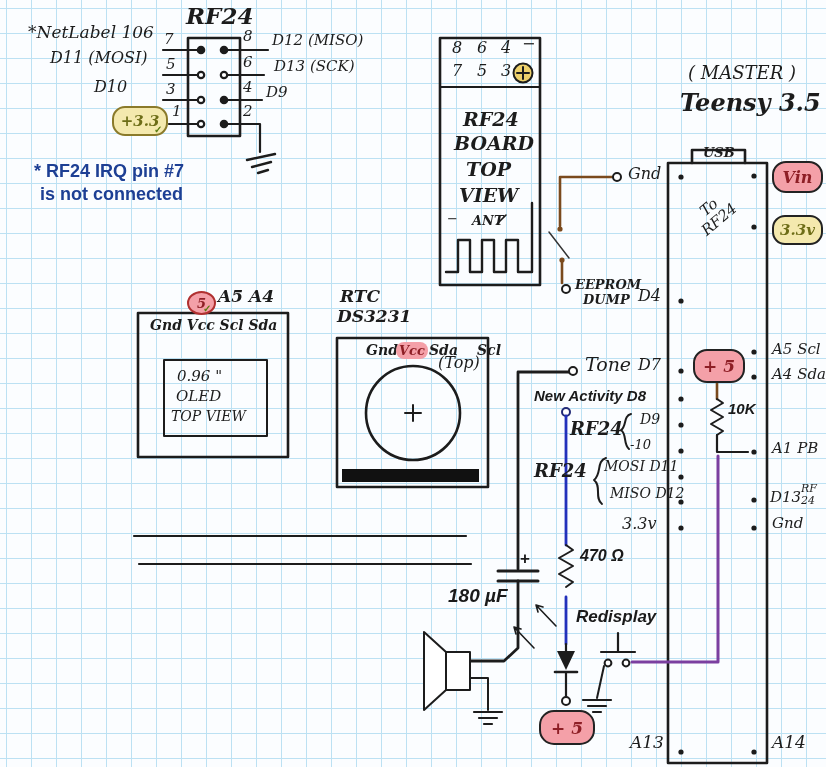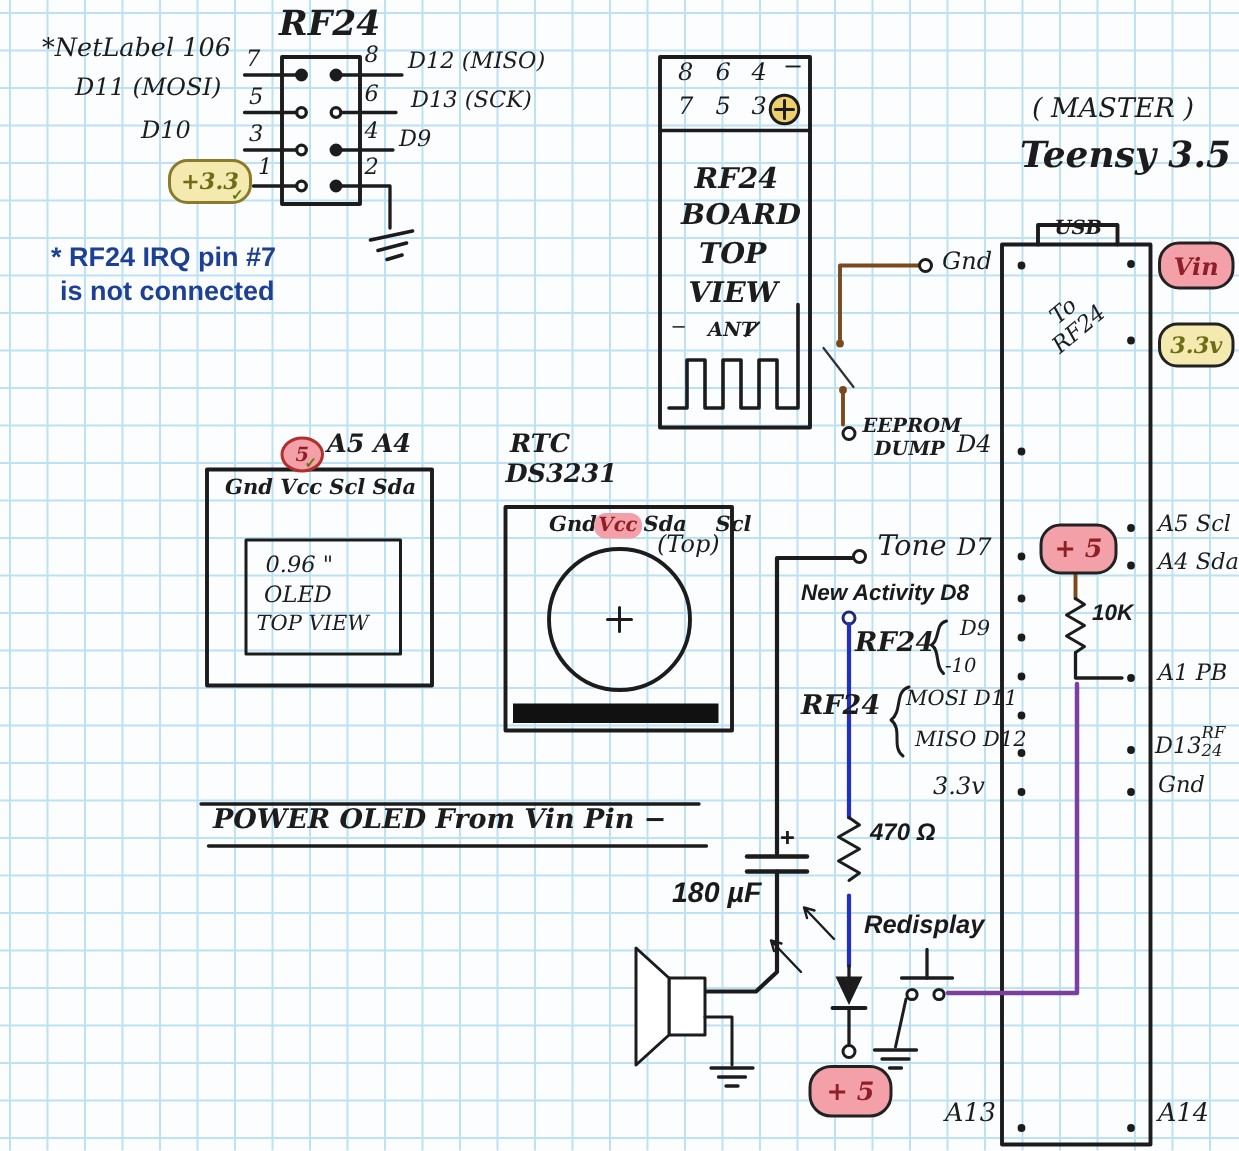--- a/index.html
+++ b/index.html
@@ -279,21 +279,20 @@
   <div class="lbl hw hwb" style="left:340px;top:288px;font-size:17px;">RTC</div>
   <div class="lbl hw hwb" style="left:337px;top:308px;font-size:17px;">DS3231</div>
   <div class="lbl hw" style="left:438px;top:308px;font-size:16px;margin-top:47px;">(Top)</div>
   <div class="lbl hw hwb" style="left:366px;top:343px;font-size:14px;">Gnd</div>
   <div class="lbl" style="left:396px;top:342px;">
     <span class="pill hw hwb" style="font-size:13px;height:17px;">Vcc</span>
   </div>
   <div class="lbl hw hwb" style="left:429px;top:343px;font-size:14px;">Sda</div>
   <div class="lbl hw hwb" style="left:461px;top:343px;font-size:14px;margin-left:16px;">Scl</div>
 
-  <div class="lbl hw hwb" style="left:142px;top:538px;font-size:18px;">POWER OLED  From Vin Pin  −</div>
 
   <div class="lbl hw hwb" style="left:520px;top:550px;font-size:17px;font-style:normal;font-family:'Liberation Sans',sans-serif;">+</div>
   <div class="lbl pr" style="left:448px;top:586px;font-size:19px;">180 µF</div>
   <div class="lbl pr" style="left:580px;top:548px;font-size:16px;">470 Ω</div>
   <div class="lbl pr" style="left:576px;top:608px;font-size:17px;">Redisplay</div>
   <div class="badge pink" style="left:539px;top:710px;width:52px;height:31px;border-radius:15px;font-size:17px;">
     <span>+ 5</span>
   </div>
 
 </div>

